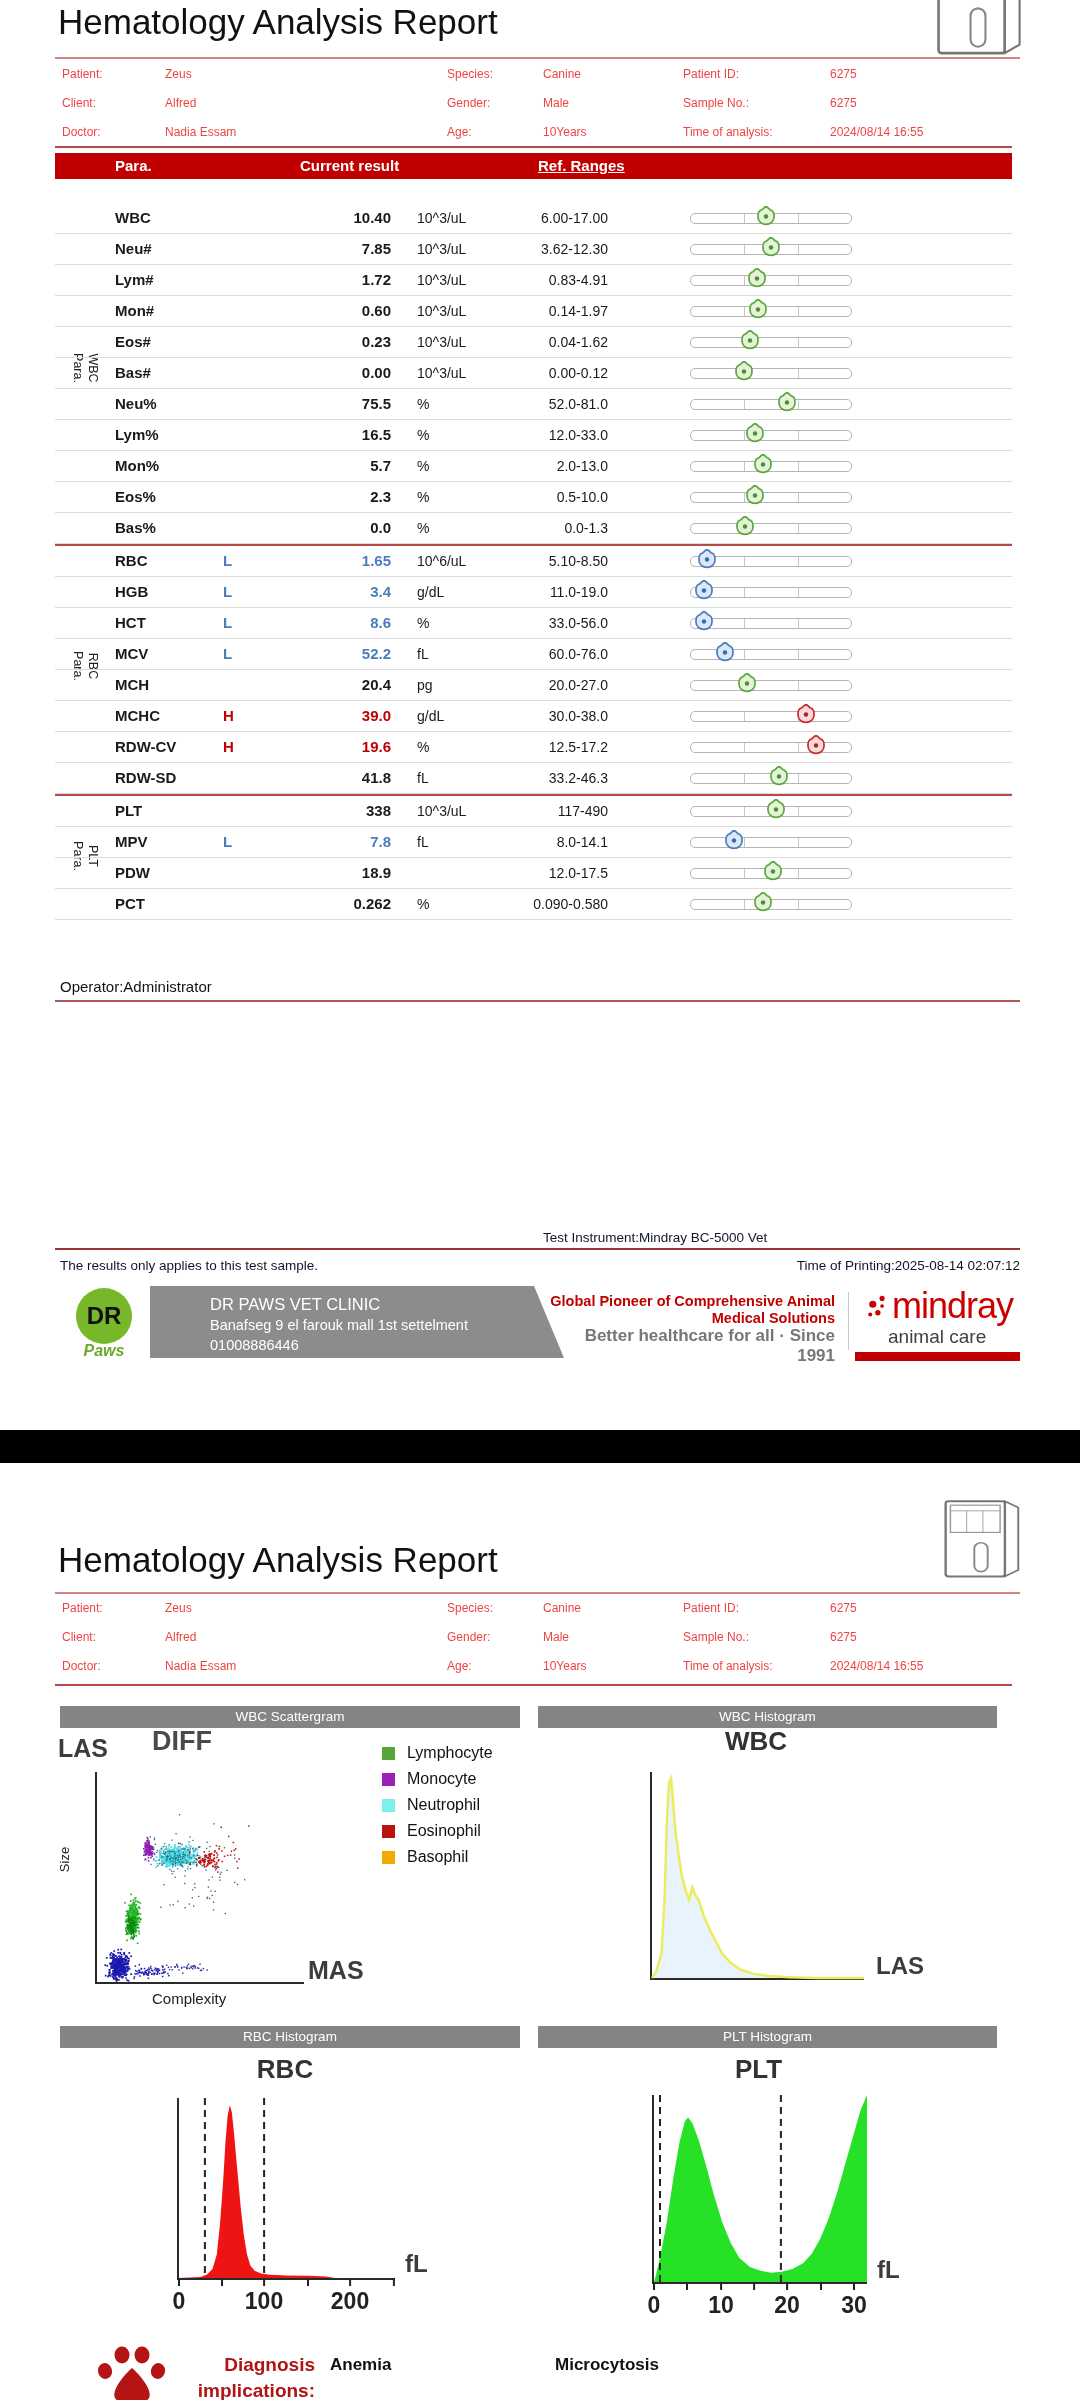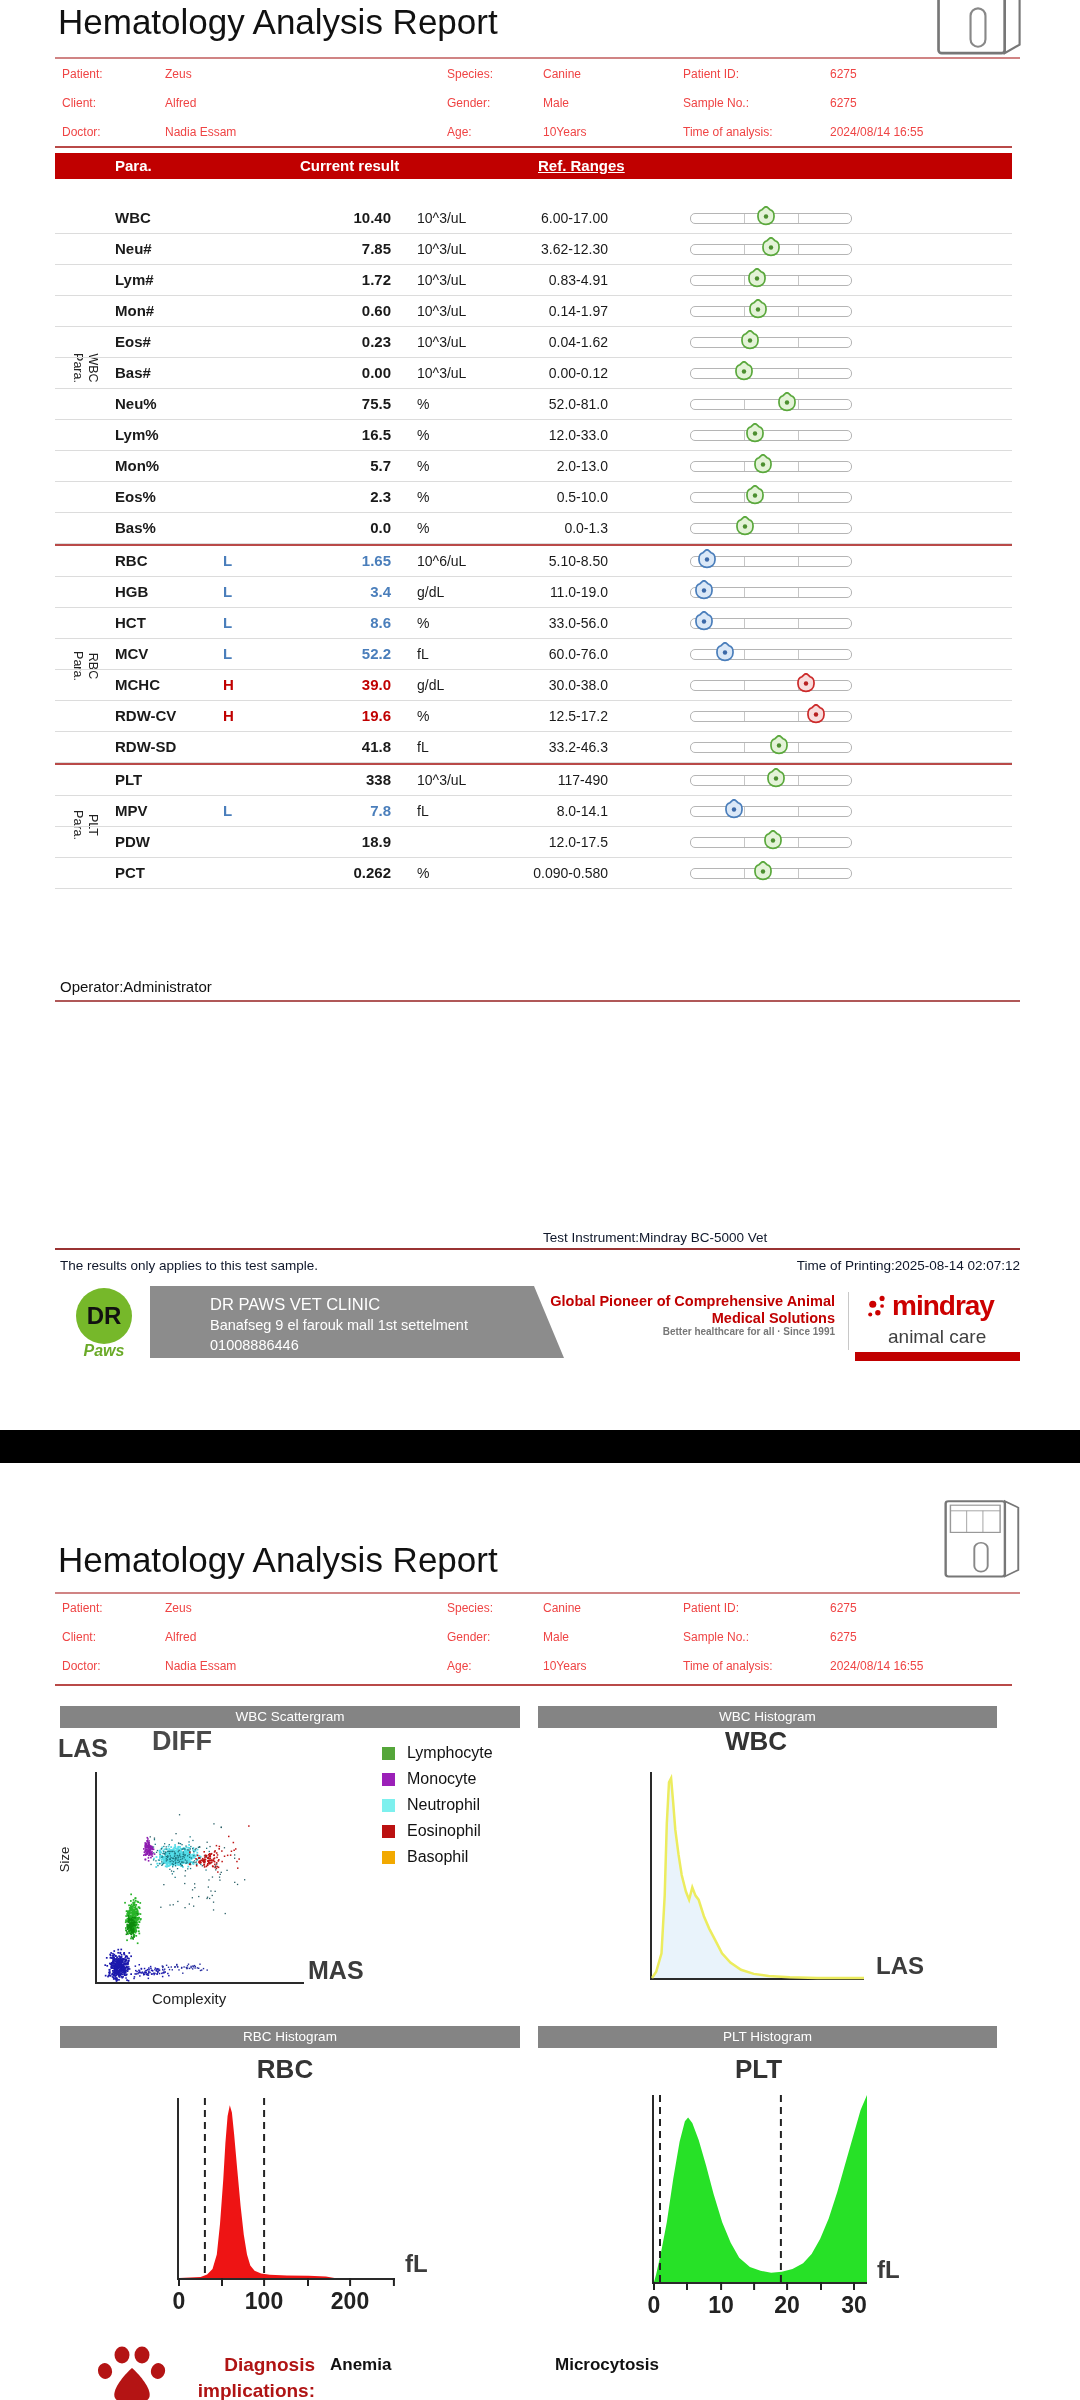--- a/index.html
+++ b/index.html
@@ -31,25 +31,25 @@
   .op{position:absolute;left:60px;font-size:15px;color:#111;}
   .ft{position:absolute;font-size:13.5px;color:#0f172a;white-space:nowrap;}
   
   .logo-circle{position:absolute;left:76px;top:1288px;width:56px;height:56px;border-radius:50%;background:#76b82a;text-align:center;line-height:56px;font-weight:bold;font-size:24px;color:#111;}
   .logo-paws{position:absolute;left:76px;top:1342px;width:56px;text-align:center;font-size:16px;font-style:italic;font-weight:bold;color:#6aaa28;}
   .graybanner{position:absolute;left:150px;top:1286px;width:414px;height:72px;background:#8c8c8c;color:#fff;
     clip-path:polygon(0 0,calc(100% - 30px) 0,100% 100%,0 100%);padding:8px 0 0 60px;box-sizing:border-box;}
   .gb-name{font-size:16.5px;line-height:21px;}
   .gb-line{font-size:14.5px;line-height:20px;}
   .slogan{position:absolute;left:520px;top:1293px;width:315px;text-align:right;color:#c00000;font-weight:bold;font-size:14.5px;line-height:17px;}
-  .tagline{position:absolute;left:560px;top:1326px;width:275px;text-align:right;color:#777;font-weight:bold;font-size:10px;}
+  .tagline{position:absolute;left:560px;top:1326px;width:275px;text-align:right;color:#777;font-weight:bold;font-size:17px;}
   .vdiv{position:absolute;left:848px;top:1292px;width:1px;height:58px;background:#c8c8c8;}
   .mindray{position:absolute;left:866px;top:1292px;width:160px;}
   .mr-row{display:flex;align-items:flex-start;}
-  .mr-name{color:#cc0000;font-weight:bold;font-size:28px;line-height:28px;letter-spacing:-1px;}
+  .mr-name{color:#cc0000;font-weight:normal;font-size:36px;line-height:28px;letter-spacing:-1px;}
   .mr-sub{display:block;margin:2px 0 0 22px;color:#3f3f3f;font-size:19px;letter-spacing:0;}
   .redbar{position:absolute;left:855px;top:1352px;width:165px;height:9px;background:#c00000;}
   .blackband{position:absolute;left:0;top:1430px;width:1080px;height:33px;background:#000;}
   
   .sbar{position:absolute;height:22px;background:#848484;color:#fff;font-size:13.5px;text-align:center;line-height:22px;}
   .plot{position:absolute;border-left:2px solid #2a2a2a;border-bottom:2px solid #2a2a2a;}
   .plot svg{position:absolute;left:0;top:0;overflow:visible;}
   .ctitle{position:absolute;text-align:center;font-size:26px;font-weight:bold;color:#333;}
   .axend{position:absolute;font-size:24px;font-weight:bold;color:#3c3c3c;white-space:nowrap;}
   .scat-lab{position:absolute;font-weight:bold;color:#3c3c3c;white-space:nowrap;}
@@ -326,20 +326,34 @@
           <span class="c-flag low">L</span>
           <span class="c-val low">52.2</span>
           <span class="c-unit">fL</span>
           <span class="c-ref">60.0-76.0</span>
           <div class="slider">
             <div class="tk" style="left: 53px;"></div>
             <div class="tk" style="left: 107px;"></div>
             <div class="marker" style="left: 23px;"><svg width="22" height="22" viewBox="0 0 22 22">
                 <path d="M3 9.5 C3 6.2 4.6 4.3 7 3.7 L9.2 1.6 C10.2 0.7 11.8 0.7 12.8 1.6 L15 3.7 C17.4 4.3 19 6.2 19 9.5 L19 11 C19 15.4 15.4 18.4 11 18.4 C6.6 18.4 3 15.4 3 11 Z" fill="#dbe8f7" stroke="#4a7ebb" stroke-width="1.7"></path>
                 <circle cx="11" cy="10.5" r="2.2" fill="#3c69a8"></circle>
+              </svg></div>
+          </div>
+        </div>
+        <div class="trow">
+          <span class="c-param">MCH</span>
+          <span class="c-val">20.4</span>
+          <span class="c-unit">pg</span>
+          <span class="c-ref">20.0-27.0</span>
+          <div class="slider">
+            <div class="tk" style="left: 53px;"></div>
+            <div class="tk" style="left: 107px;"></div>
+            <div class="marker" style="left: 45px;"><svg width="22" height="22" viewBox="0 0 22 22">
+                <path d="M3 9.5 C3 6.2 4.6 4.3 7 3.7 L9.2 1.6 C10.2 0.7 11.8 0.7 12.8 1.6 L15 3.7 C17.4 4.3 19 6.2 19 9.5 L19 11 C19 15.4 15.4 18.4 11 18.4 C6.6 18.4 3 15.4 3 11 Z" fill="#e4f3d8" stroke="#5aa83c" stroke-width="1.7"></path>
+                <circle cx="11" cy="10.5" r="2.2" fill="#4c8f30"></circle>
               </svg></div>
           </div>
         </div>
         <div class="trow">
           <span class="c-param">MCHC</span>
           <span class="c-flag high">H</span>
           <span class="c-val high">39.0</span>
           <span class="c-unit">g/dL</span>
           <span class="c-ref">30.0-38.0</span>
           <div class="slider">

